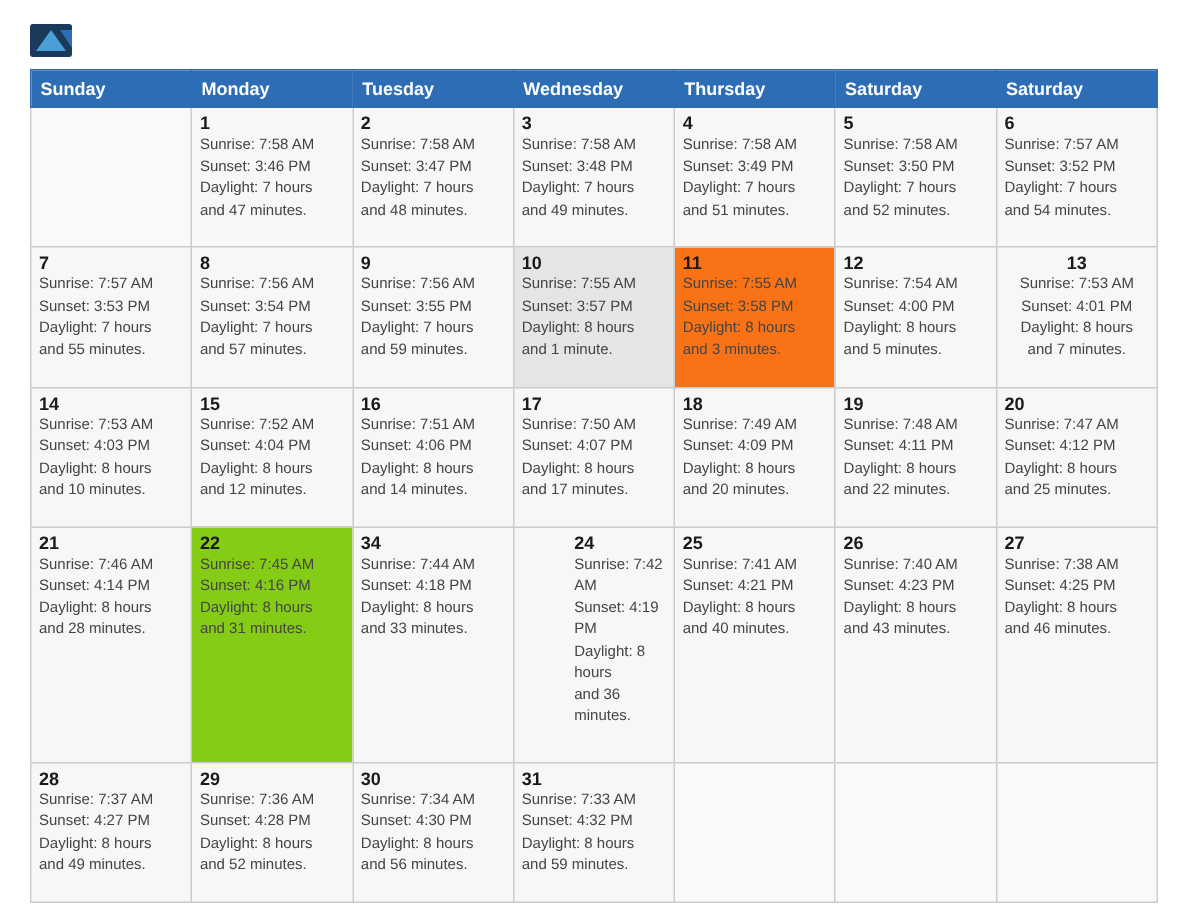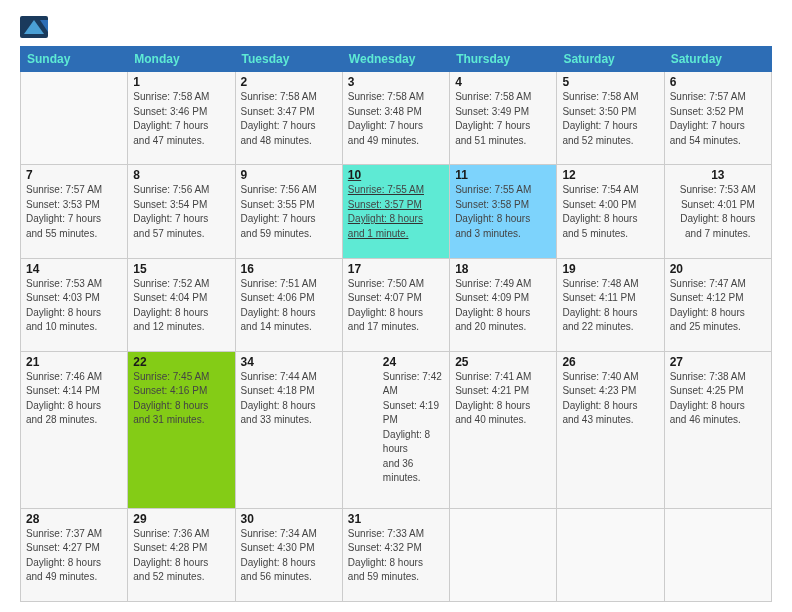--- a/index.html
+++ b/index.html
@@ -56,21 +56,21 @@
       margin-top: 2px;
     }
     .calendar {
       width: 100%;
       border-collapse: collapse;
       flex: 1;
       table-layout: fixed;
     }
     .calendar th {
       background-color: #2d6db5;
-      color: #5eead4;
+      color: #ffffff;
       text-align: left;
       padding: 5px 6px;
       font-size: 12px;
       font-weight: bold;
       border: 1px solid #2d6db5;
     }
     .calendar td {
       border: 1px solid #ccc;
       vertical-align: top;
       padding: 3px 5px;
@@ -169,25 +169,25 @@
             <div class="day-info">Sunrise: 7:57 AM<br>Sunset: 3:53 PM<br>Daylight: 7 hours<br>and 55 minutes.</div>
           </td>
           <td style="background: rgb(247, 247, 247);">
             <span class="day-number">8</span>
             <div class="day-info">Sunrise: 7:56 AM<br>Sunset: 3:54 PM<br>Daylight: 7 hours<br>and 57 minutes.</div>
           </td>
           <td style="background: rgb(247, 247, 247);">
             <span class="day-number">9</span>
             <div class="day-info">Sunrise: 7:56 AM<br>Sunset: 3:55 PM<br>Daylight: 7 hours<br>and 59 minutes.</div>
           </td>
-          <td style="background: #5eead4; text-decoration: underline;">
+          <td style="background: #e5e5e5;">
             <span class="day-number">10</span>
             <div class="day-info">Sunrise: 7:55 AM<br>Sunset: 3:57 PM<br>Daylight: 8 hours<br>and 1 minute.</div>
           </td>
-          <td style="background: #7dd3fc; margin-top: 33px;">
+          <td style="background: #f97316; margin-top: 33px;">
             <span class="day-number">11</span>
             <div class="day-info">Sunrise: 7:55 AM<br>Sunset: 3:58 PM<br>Daylight: 8 hours<br>and 3 minutes.</div>
           </td>
           <td style="background: rgb(247, 247, 247);">
             <span class="day-number">12</span>
             <div class="day-info">Sunrise: 7:54 AM<br>Sunset: 4:00 PM<br>Daylight: 8 hours<br>and 5 minutes.</div>
           </td>
           <td style="background: rgb(247, 247, 247); text-align: center;">
             <span class="day-number">13</span>
             <div class="day-info">Sunrise: 7:53 AM<br>Sunset: 4:01 PM<br>Daylight: 8 hours<br>and 7 minutes.</div>

